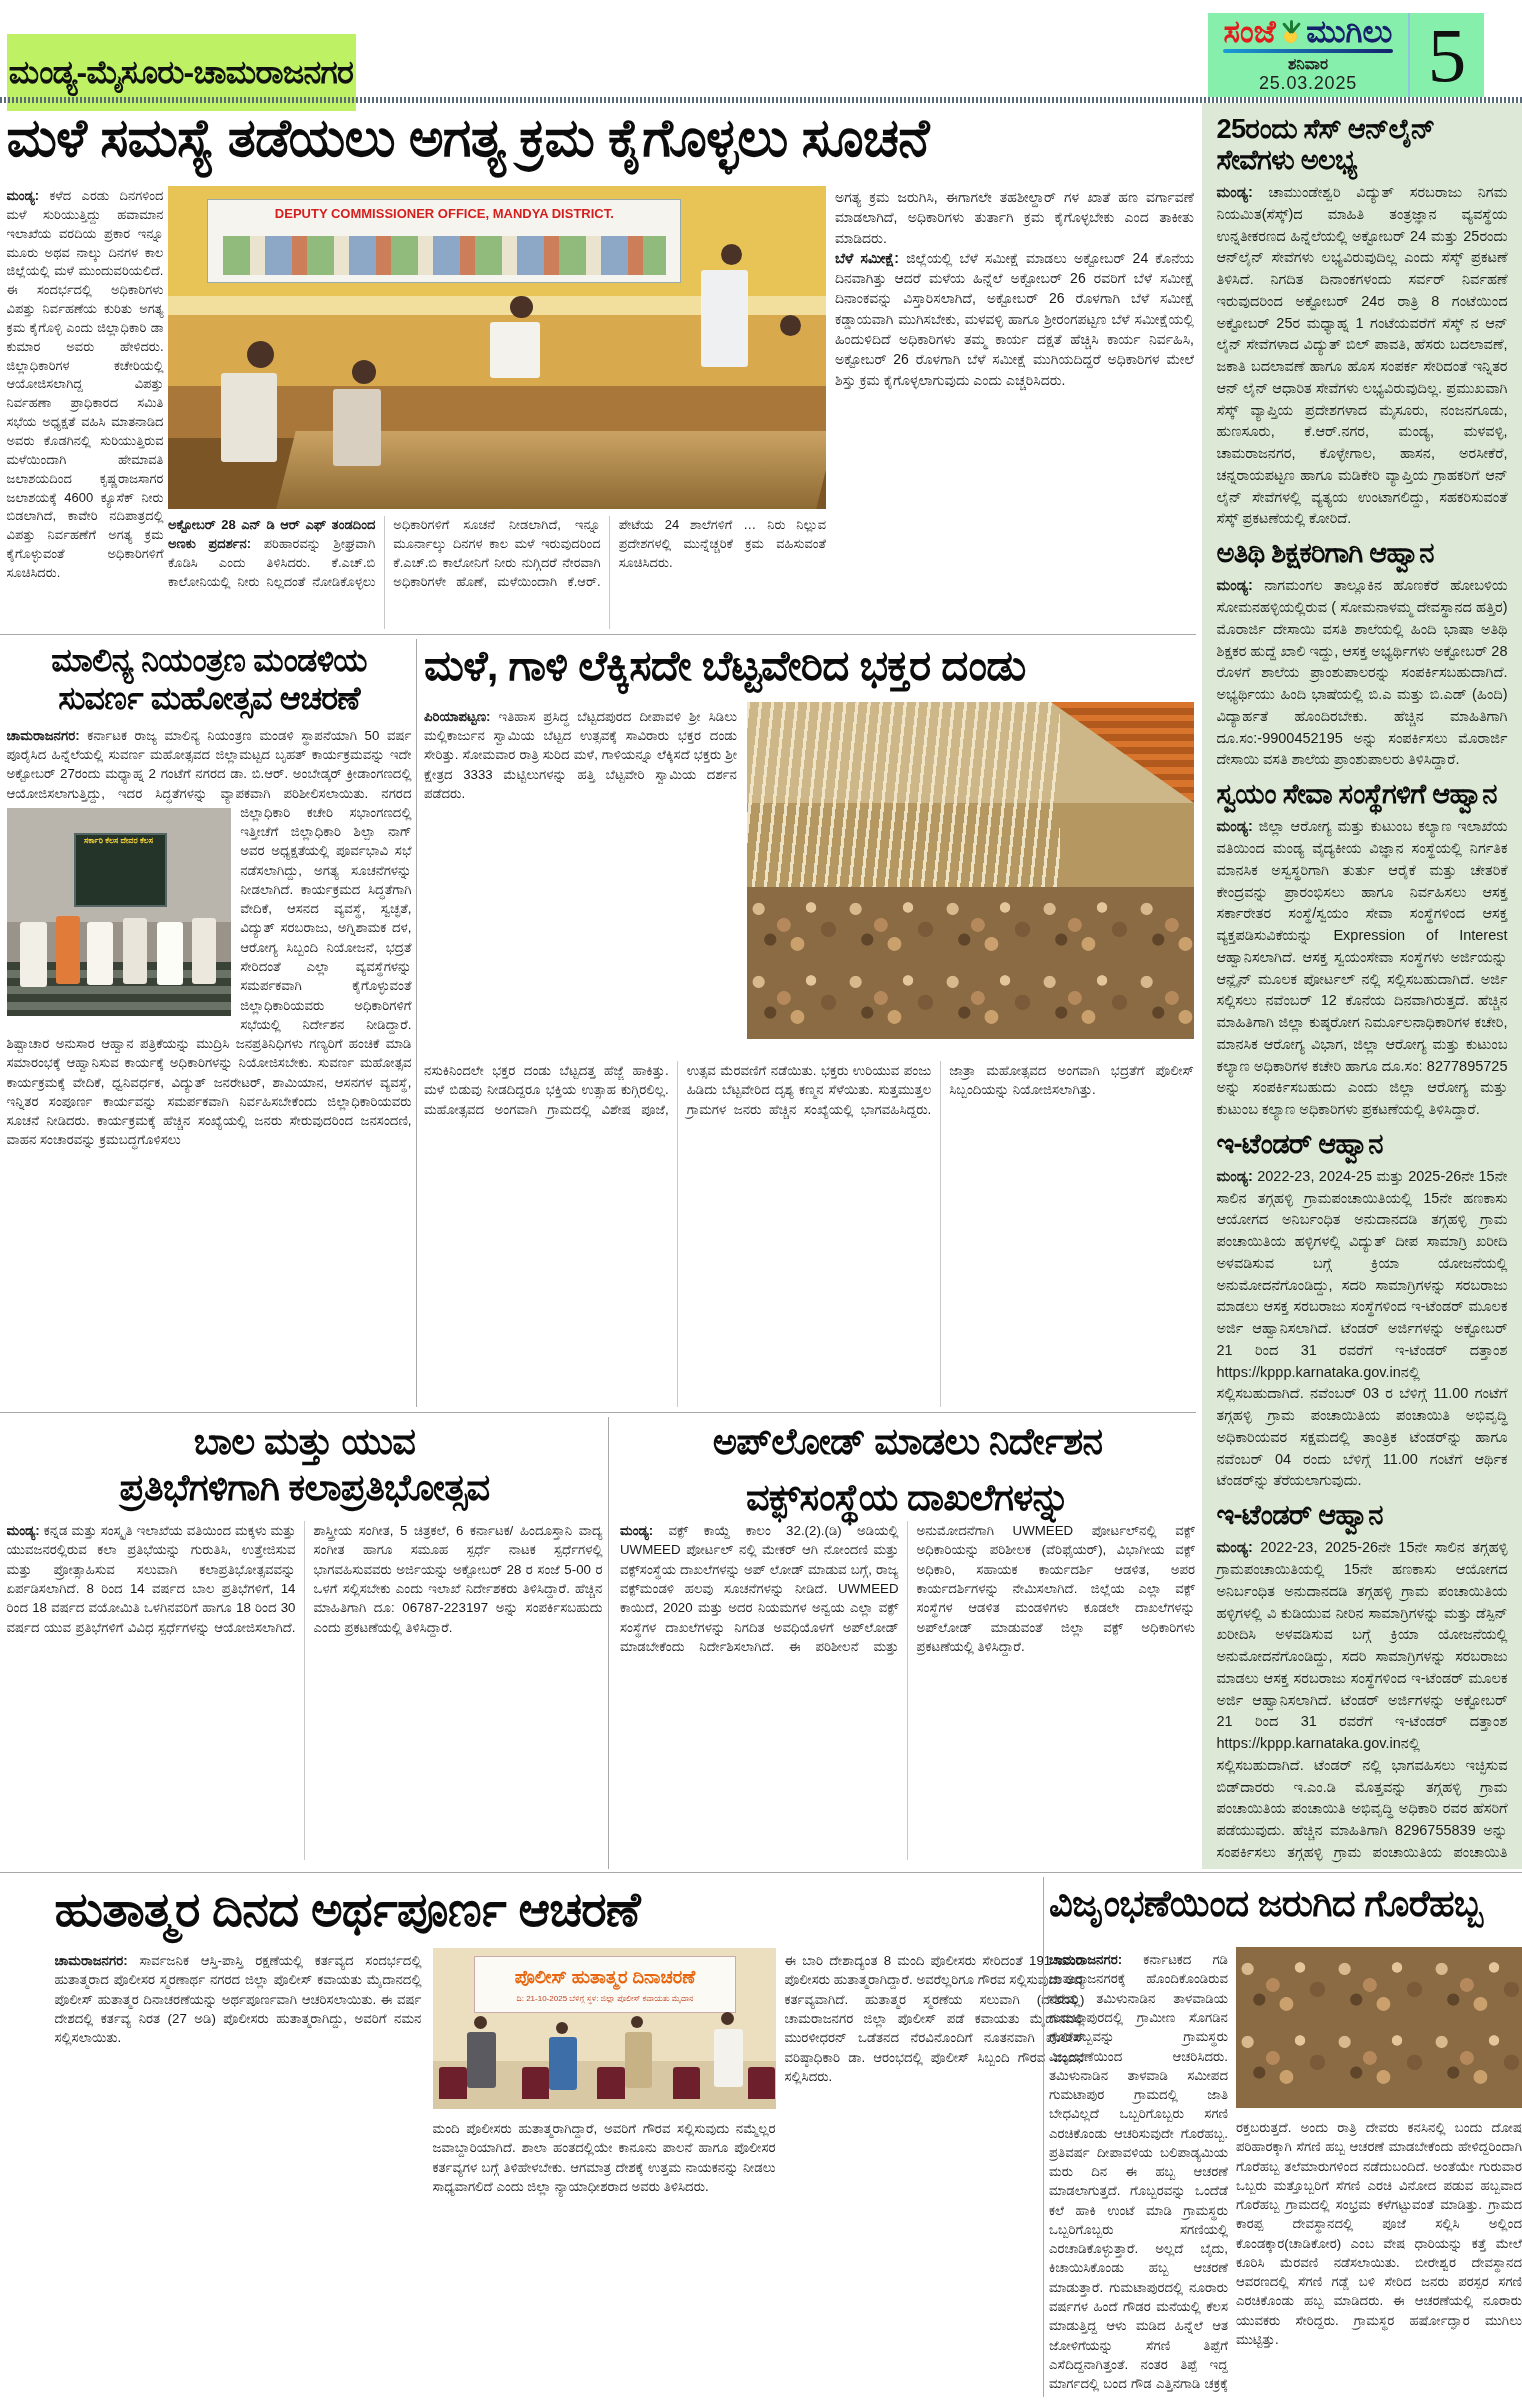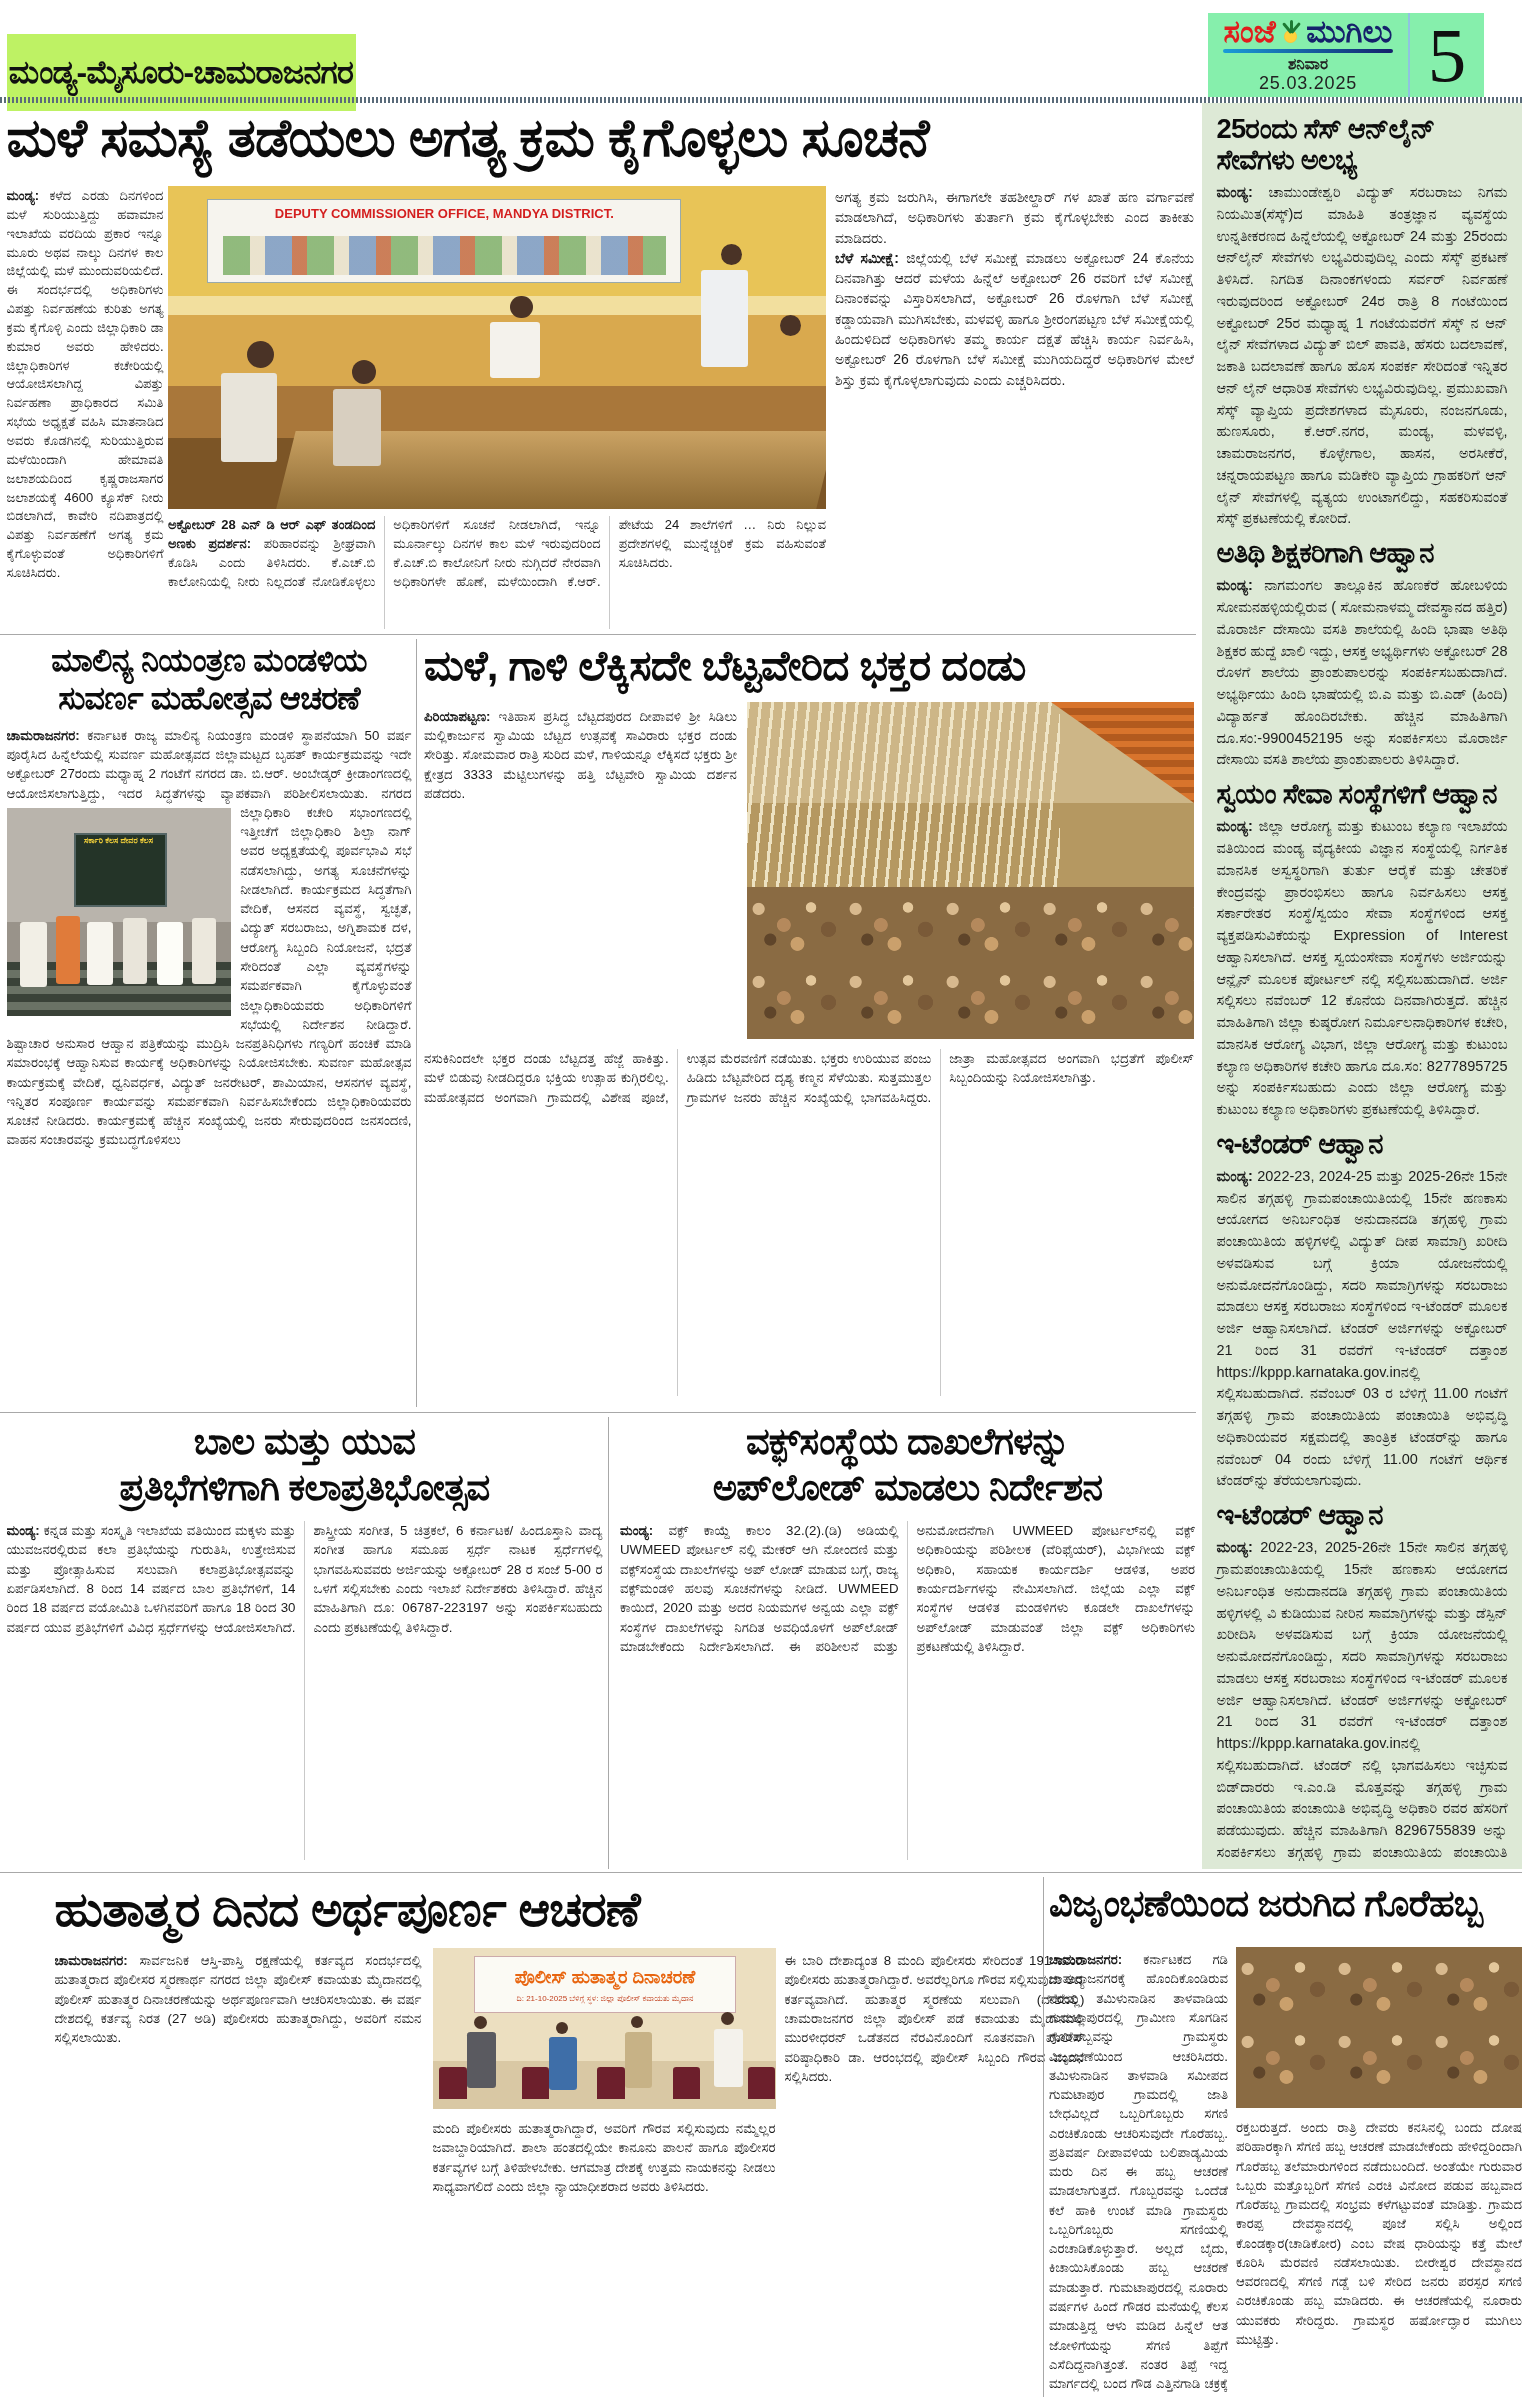--- a/index.html
+++ b/index.html
@@ -187,42 +187,42 @@
       <div class="body-txt" style="position:absolute;left:0;top:4.8px;width:313px;height:331px;font-size:13.3px;">
         <span class="dl">ಪಿರಿಯಾಪಟ್ಟಣ:</span>
         <span>ಇತಿಹಾಸ ಪ್ರಸಿದ್ಧ ಬೆಟ್ಟದಪುರದ ದೀಪಾವಳಿ ಶ್ರೀ ಸಿಡಿಲು ಮಲ್ಲಿಕಾರ್ಜುನ ಸ್ವಾಮಿಯ ಬೆಟ್ಟದ ಉತ್ಸವಕ್ಕೆ ಸಾವಿರಾರು ಭಕ್ತರ ದಂಡು ಸೇರಿತ್ತು. ಸೋಮವಾರ ರಾತ್ರಿ ಸುರಿದ ಮಳೆ, ಗಾಳಿಯನ್ನೂ ಲೆಕ್ಕಿಸದೆ ಭಕ್ತರು ಶ್ರೀ ಕ್ಷೇತ್ರದ 3333 ಮೆಟ್ಟಿಲುಗಳನ್ನು ಹತ್ತಿ ಬೆಟ್ಟವೇರಿ ಸ್ವಾಮಿಯ ದರ್ಶನ ಪಡೆದರು.</span>
       </div>
       <div class="photo betta-photo" style="position:absolute;left:323px;top:0;width:447px;height:337px;">
         <div class="betta-sticks"></div>
         <div class="betta-roof"></div>
         <div class="crowd" style="position:absolute;left:0;bottom:0;width:100%;height:45%;"></div>
       </div>
     </div>
-    <div class="body-txt cols3" style="margin-top:8px;height:347px;font-size:13.3px;">
+    <div class="body-txt cols3" style="margin-top:20px;height:347px;font-size:13.3px;">
       <span>ನಸುಕಿನಿಂದಲೇ ಭಕ್ತರ ದಂಡು ಬೆಟ್ಟದತ್ತ ಹೆಜ್ಜೆ ಹಾಕಿತ್ತು. ಮಳೆ ಬಿಡುವು ನೀಡದಿದ್ದರೂ ಭಕ್ತಿಯ ಉತ್ಸಾಹ ಕುಗ್ಗಿರಲಿಲ್ಲ. ಮಹೋತ್ಸವದ ಅಂಗವಾಗಿ ಗ್ರಾಮದಲ್ಲಿ ವಿಶೇಷ ಪೂಜೆ, ಉತ್ಸವ ಮೆರವಣಿಗೆ ನಡೆಯಿತು. ಭಕ್ತರು ಉರಿಯುವ ಪಂಜು ಹಿಡಿದು ಬೆಟ್ಟವೇರಿದ ದೃಶ್ಯ ಕಣ್ಮನ ಸೆಳೆಯಿತು. ಸುತ್ತಮುತ್ತಲ ಗ್ರಾಮಗಳ ಜನರು ಹೆಚ್ಚಿನ ಸಂಖ್ಯೆಯಲ್ಲಿ ಭಾಗವಹಿಸಿದ್ದರು. ಜಾತ್ರಾ ಮಹೋತ್ಸವದ ಅಂಗವಾಗಿ ಭದ್ರತೆಗೆ ಪೊಲೀಸ್ ಸಿಬ್ಬಂದಿಯನ್ನು ನಿಯೋಜಿಸಲಾಗಿತ್ತು.</span>
     </div>
   </div>
 
   <div class="abs h-rule" style="left:0;top:1412px;width:1196px;"></div>
 
   <div class="abs" style="left:6.5px;top:1419px;width:596px;height:449px;overflow:hidden;">
     <div class="headline" style="text-align:center;font-size:37px;line-height:1.25;">ಬಾಲ ಮತ್ತು ಯುವ</div>
     <div class="headline" style="text-align:center;font-size:37px;line-height:1.25;margin-bottom:9.7px;">ಪ್ರತಿಭೆಗಳಿಗಾಗಿ ಕಲಾಪ್ರತಿಭೋತ್ಸವ</div>
     <div class="body-txt cols2" style="height:339px;font-size:13.3px;">
       <span class="dl">ಮಂಡ್ಯ:</span>
       <span>ಕನ್ನಡ ಮತ್ತು ಸಂಸ್ಕೃತಿ ಇಲಾಖೆಯ ವತಿಯಿಂದ ಮಕ್ಕಳು ಮತ್ತು ಯುವಜನರಲ್ಲಿರುವ ಕಲಾ ಪ್ರತಿಭೆಯನ್ನು ಗುರುತಿಸಿ, ಉತ್ತೇಜಿಸುವ ಮತ್ತು ಪ್ರೋತ್ಸಾಹಿಸುವ ಸಲುವಾಗಿ ಕಲಾಪ್ರತಿಭೋತ್ಸವವನ್ನು ಏರ್ಪಡಿಸಲಾಗಿದೆ. 8 ರಿಂದ 14 ವರ್ಷದ ಬಾಲ ಪ್ರತಿಭೆಗಳಿಗೆ, 14 ರಿಂದ 18 ವರ್ಷದ ವಯೋಮಿತಿ ಒಳಗಿನವರಿಗೆ ಹಾಗೂ 18 ರಿಂದ 30 ವರ್ಷದ ಯುವ ಪ್ರತಿಭೆಗಳಿಗೆ ವಿವಿಧ ಸ್ಪರ್ಧೆಗಳನ್ನು ಆಯೋಜಿಸಲಾಗಿದೆ.</span>
       <span>ಶಾಸ್ತ್ರೀಯ ಸಂಗೀತ, 5 ಚಿತ್ರಕಲೆ, 6 ಕರ್ನಾಟಕ/ ಹಿಂದೂಸ್ತಾನಿ ವಾದ್ಯ ಸಂಗೀತ ಹಾಗೂ ಸಮೂಹ ಸ್ಪರ್ಧೆ ನಾಟಕ ಸ್ಪರ್ಧೆಗಳಲ್ಲಿ ಭಾಗವಹಿಸುವವರು ಅರ್ಜಿಯನ್ನು ಅಕ್ಟೋಬರ್ 28 ರ ಸಂಜೆ 5-00 ರ ಒಳಗೆ ಸಲ್ಲಿಸಬೇಕು ಎಂದು ಇಲಾಖೆ ನಿರ್ದೇಶಕರು ತಿಳಿಸಿದ್ದಾರೆ. ಹೆಚ್ಚಿನ ಮಾಹಿತಿಗಾಗಿ ದೂ: 06787-223197 ಅನ್ನು ಸಂಪರ್ಕಿಸಬಹುದು ಎಂದು ಪ್ರಕಟಣೆಯಲ್ಲಿ ತಿಳಿಸಿದ್ದಾರೆ.</span>
     </div>
   </div>
 
   <div class="abs v-rule" style="left:608px;top:1417px;height:452px;"></div>
 
   <div class="abs" style="left:620px;top:1419px;width:575px;height:449px;overflow:hidden;">
+    <div class="headline" style="text-align:center;font-size:37px;line-height:1.25;margin-bottom:9.7px;">ಅಪ್‌ಲೋಡ್ ಮಾಡಲು ನಿರ್ದೇಶನ</div>
     <div class="headline" style="text-align:center;font-size:37px;line-height:1.25;">ವಕ್ಫ್‌ಸಂಸ್ಥೆಯ ದಾಖಲೆಗಳನ್ನು</div>
-    <div class="headline" style="text-align:center;font-size:37px;line-height:1.25;margin-bottom:9.7px;">ಅಪ್‌ಲೋಡ್ ಮಾಡಲು ನಿರ್ದೇಶನ</div>
     <div class="body-txt cols2" style="height:339px;font-size:13.3px;">
       <span class="dl">ಮಂಡ್ಯ:</span>
       <span>ವಕ್ಫ್ ಕಾಯ್ದೆ ಕಾಲಂ 32.(2).(ಡಿ) ಅಡಿಯಲ್ಲಿ UWMEED ಪೋರ್ಟಲ್ ನಲ್ಲಿ ಮೇಕರ್ ಆಗಿ ನೋಂದಣಿ ಮತ್ತು ವಕ್ಫ್‌ಸಂಸ್ಥೆಯ ದಾಖಲೆಗಳನ್ನು ಅಪ್ ಲೋಡ್ ಮಾಡುವ ಬಗ್ಗೆ, ರಾಜ್ಯ ವಕ್ಫ್‌ಮಂಡಳಿ ಹಲವು ಸೂಚನೆಗಳನ್ನು ನೀಡಿದೆ. UWMEED ಕಾಯಿದೆ, 2020 ಮತ್ತು ಅದರ ನಿಯಮಗಳ ಅನ್ವಯ ಎಲ್ಲಾ ವಕ್ಫ್ ಸಂಸ್ಥೆಗಳ ದಾಖಲೆಗಳನ್ನು ನಿಗದಿತ ಅವಧಿಯೊಳಗೆ ಅಪ್‌ಲೋಡ್ ಮಾಡಬೇಕೆಂದು ನಿರ್ದೇಶಿಸಲಾಗಿದೆ.</span>
       <span>ಈ ಪರಿಶೀಲನೆ ಮತ್ತು ಅನುಮೋದನೆಗಾಗಿ UWMEED ಪೋರ್ಟಲ್‌ನಲ್ಲಿ ವಕ್ಫ್ ಅಧಿಕಾರಿಯನ್ನು ಪರಿಶೀಲಕ (ವೆರಿಫೈಯರ್), ವಿಭಾಗೀಯ ವಕ್ಫ್ ಅಧಿಕಾರಿ, ಸಹಾಯಕ ಕಾರ್ಯದರ್ಶಿ ಆಡಳಿತ, ಅಪರ ಕಾರ್ಯದರ್ಶಿಗಳನ್ನು ನೇಮಿಸಲಾಗಿದೆ. ಜಿಲ್ಲೆಯ ಎಲ್ಲಾ ವಕ್ಫ್ ಸಂಸ್ಥೆಗಳ ಆಡಳಿತ ಮಂಡಳಿಗಳು ಕೂಡಲೇ ದಾಖಲೆಗಳನ್ನು ಅಪ್‌ಲೋಡ್ ಮಾಡುವಂತೆ ಜಿಲ್ಲಾ ವಕ್ಫ್ ಅಧಿಕಾರಿಗಳು ಪ್ರಕಟಣೆಯಲ್ಲಿ ತಿಳಿಸಿದ್ದಾರೆ.</span>
     </div>
   </div>
 
   <div class="abs h-rule" style="left:0;top:1872px;width:1523px;"></div>
 
   <div class="abs" style="left:6.5px;top:1879px;width:1030px;height:516px;overflow:hidden;margin-left:48px;">

